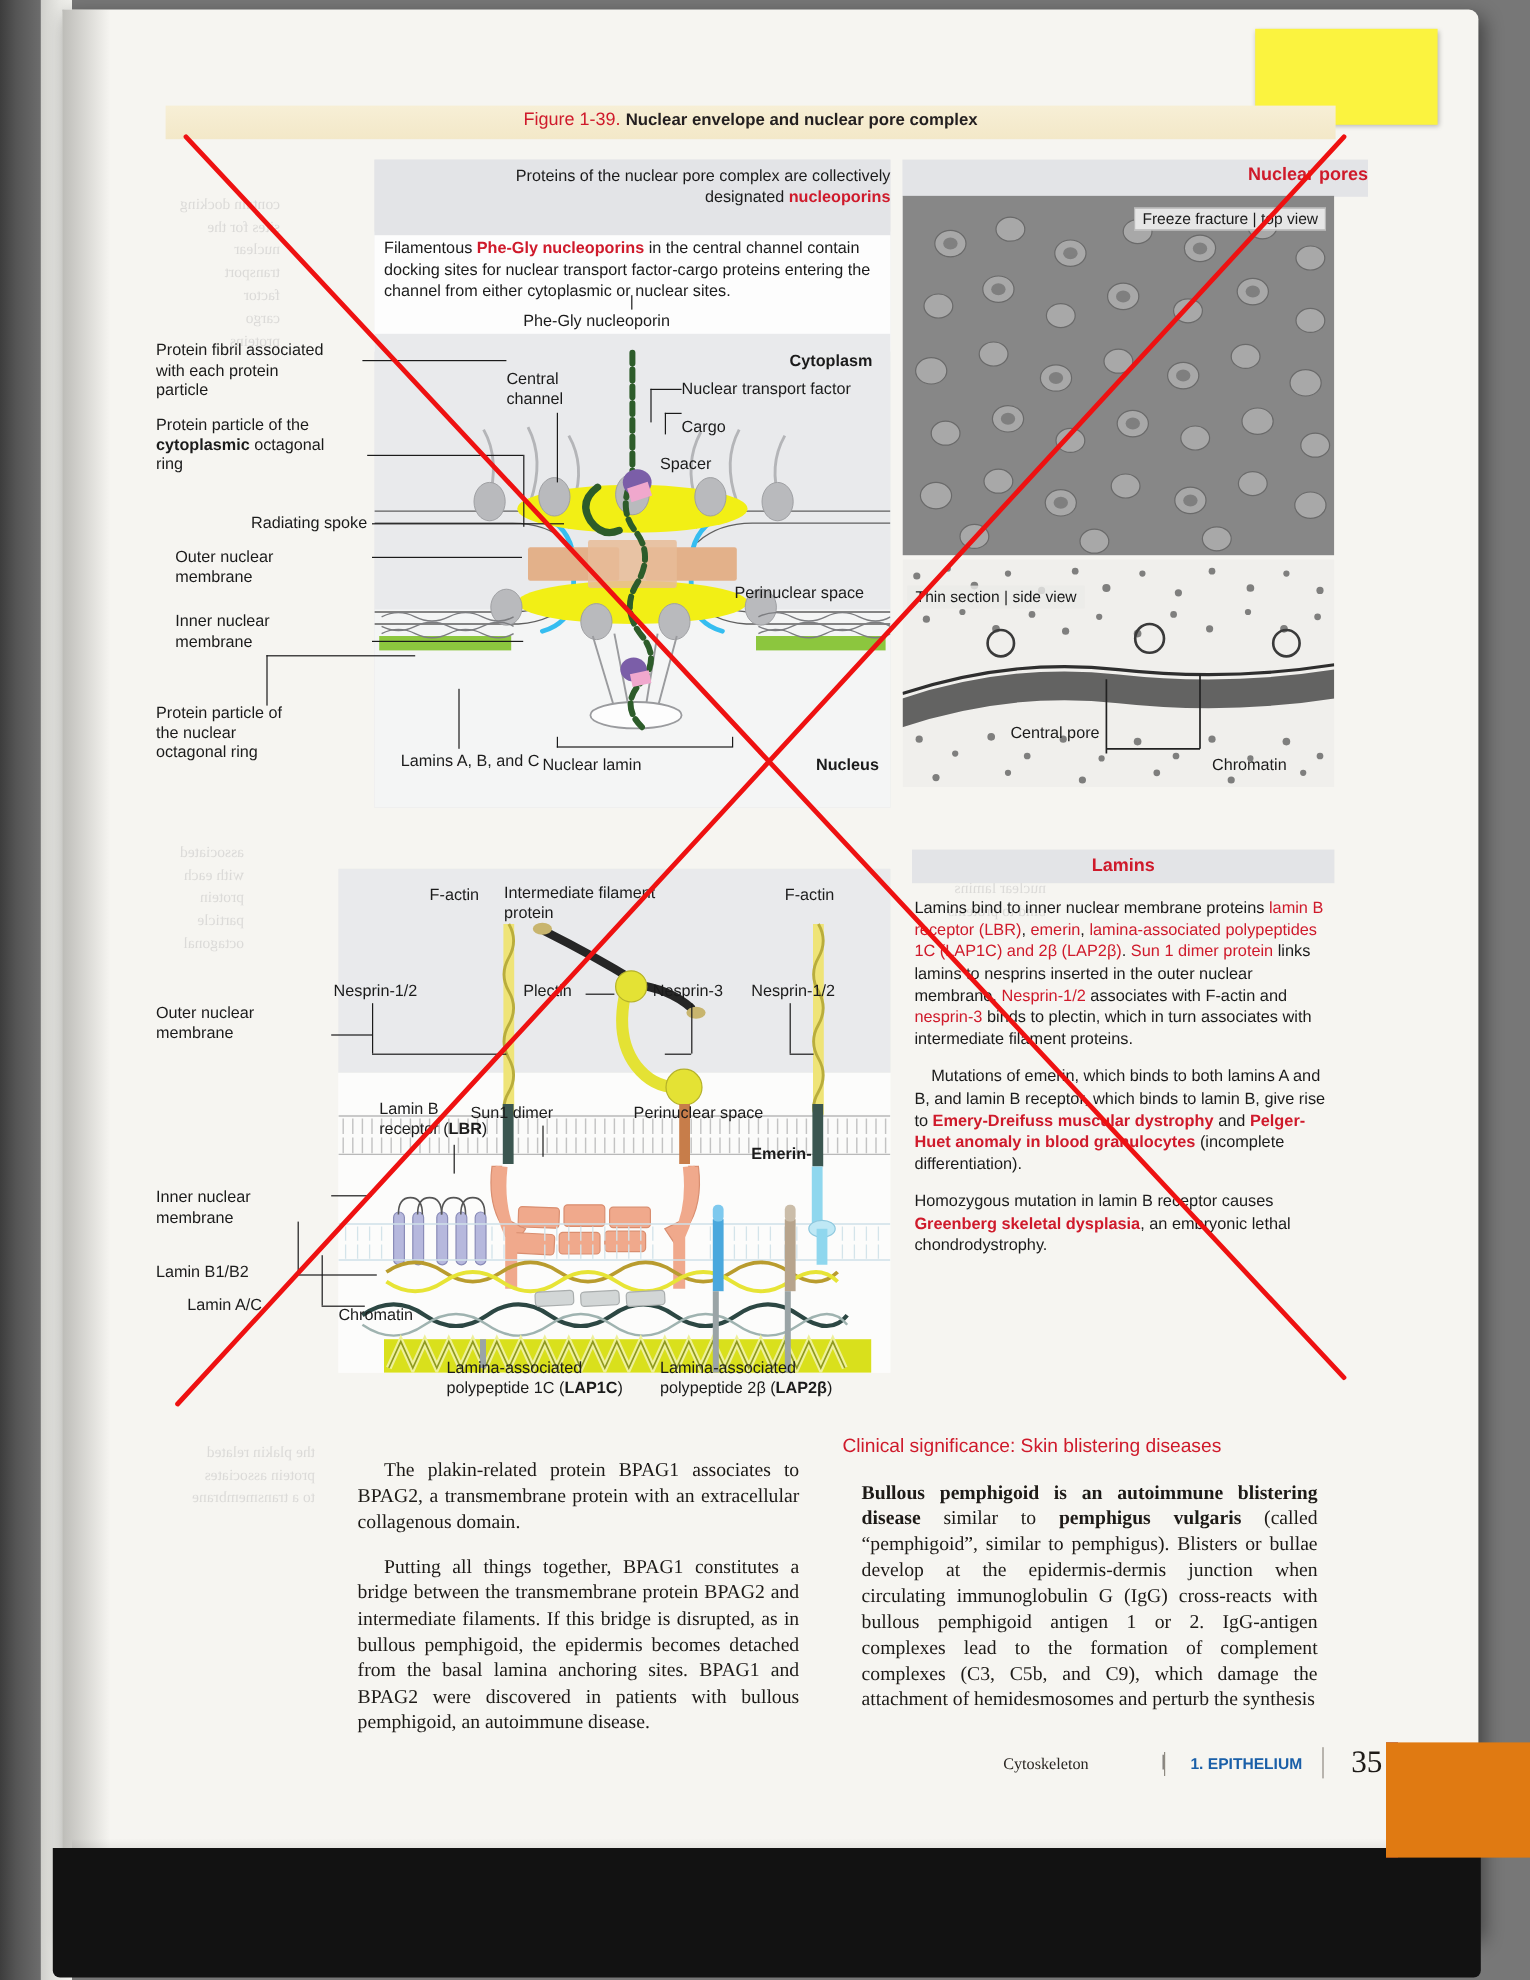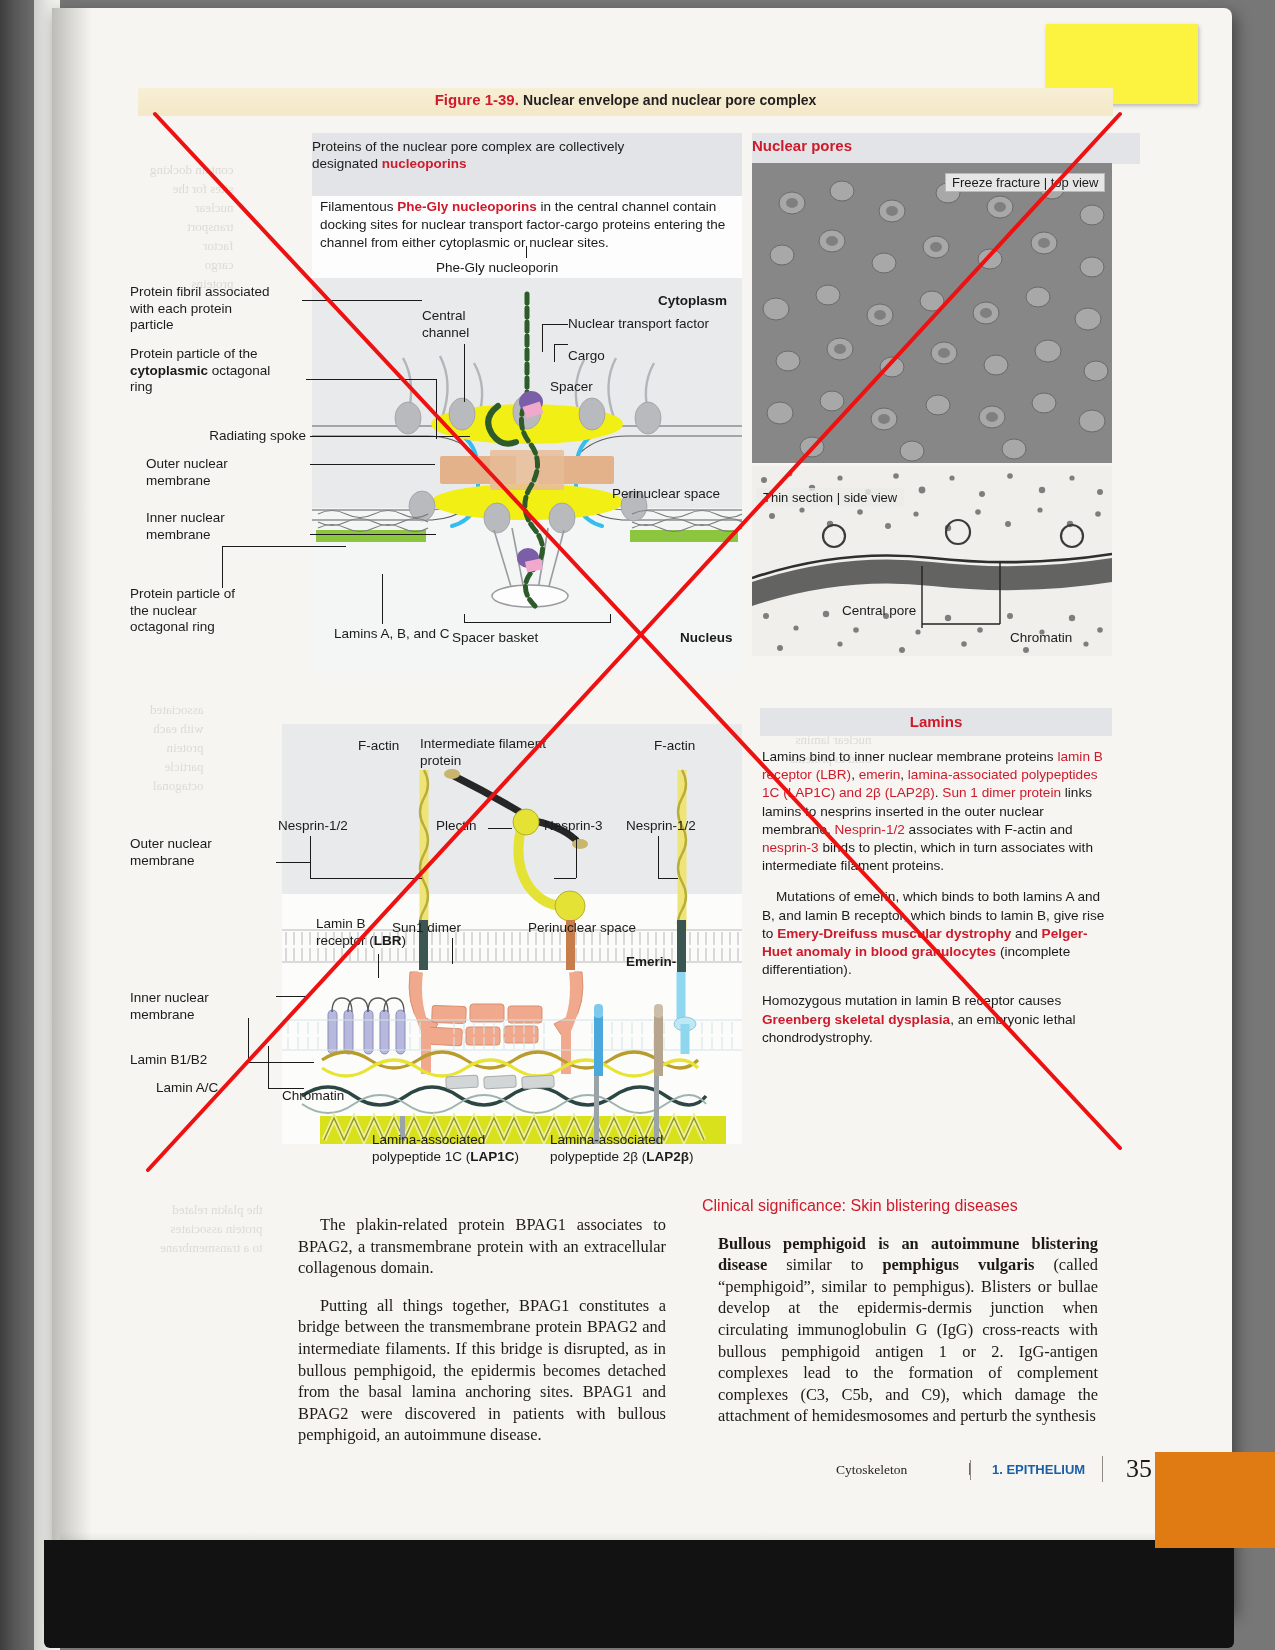--- a/index.html
+++ b/index.html
@@ -31,27 +31,27 @@
   .ghost{position:absolute;color:rgba(90,90,95,.17);font-family:"Liberation Serif",serif;
     font-size:13px;line-height:19px;transform:scaleX(-1);white-space:pre;pointer-events:none;}
 
   
   .content{position:absolute;left:130px;top:88px;width:990px;height:1420px;}
 
   
   .fig-title{position:absolute;left:8px;top:0px;width:975px;height:28px;
     background:linear-gradient(180deg,#f7efd6,#f3e8c8);}
   .fig-title .inner{position:absolute;left:0;top:3px;width:100%;text-align:center;font-size:15px;}
-  .fig-num{color:#cf1a2b;font-weight:bold;}
+  .fig-num{color:#cf1a2b;font-weight:normal;}
   .fig-text{color:#231f20;font-weight:bold;font-size:14px;}
 
   
   .panel{position:absolute;background:#e9eaec;}
   .panel-white{position:absolute;background:#fdfdfd;}
-  .banner{position:absolute;background:#e3e4e7;text-align:left;}
+  .banner{position:absolute;background:#e3e4e7;text-align:right;}
   .banner .t{font-size:13.5px;color:#1b1b1b;line-height:17px;}
   .red-b{color:#cf1a2b;font-weight:bold;}
 
   .lbl{position:absolute;font-size:13.5px;color:#1b1b1b;line-height:16.5px;}
   .lbl.c{}
   .lbl.r{text-align:right;}
   .ldr{position:absolute;background:#1b1b1b;}
   .ldr.h{height:1px;}
   .ldr.v{width:1px;}
 
@@ -286,21 +286,21 @@
     <div class="ldr v" style="left:424px;top:256px;height:18px;"></div>
 
     <div class="lbl" style="left:420px;top:291px;">Spacer</div>
 
     <div class="lbl" style="left:528px;top:205px;font-weight:bold;">Cytoplasm</div>
     <div class="lbl" style="left:482px;top:398px;">Perinuclear space</div>
 
     <div class="lbl" style="left:204px;top:538px;">Lamins A, B, and C</div>
     <div class="ldr v" style="left:252px;top:486px;height:50px;"></div>
 
-    <div class="lbl c" style="left:322px;top:542px;width:170px;">Spacer basket</div>
+    <div class="lbl c" style="left:322px;top:542px;width:170px;">Nuclear lamin</div>
     <div class="ldr h" style="left:334px;top:534px;width:146px;"></div>
     <div class="ldr v" style="left:334px;top:526px;height:9px;"></div>
     <div class="ldr v" style="left:480px;top:526px;height:9px;"></div>
 
     <div class="lbl" style="left:550px;top:542px;font-weight:bold;">Nucleus</div>
 
     <div class="banner" style="left:622px;top:45px;width:388px;height:27px;padding-top:4px;">
       <span class="red-b" style="font-size:15px;">Nuclear pores</span>
     </div>
 

